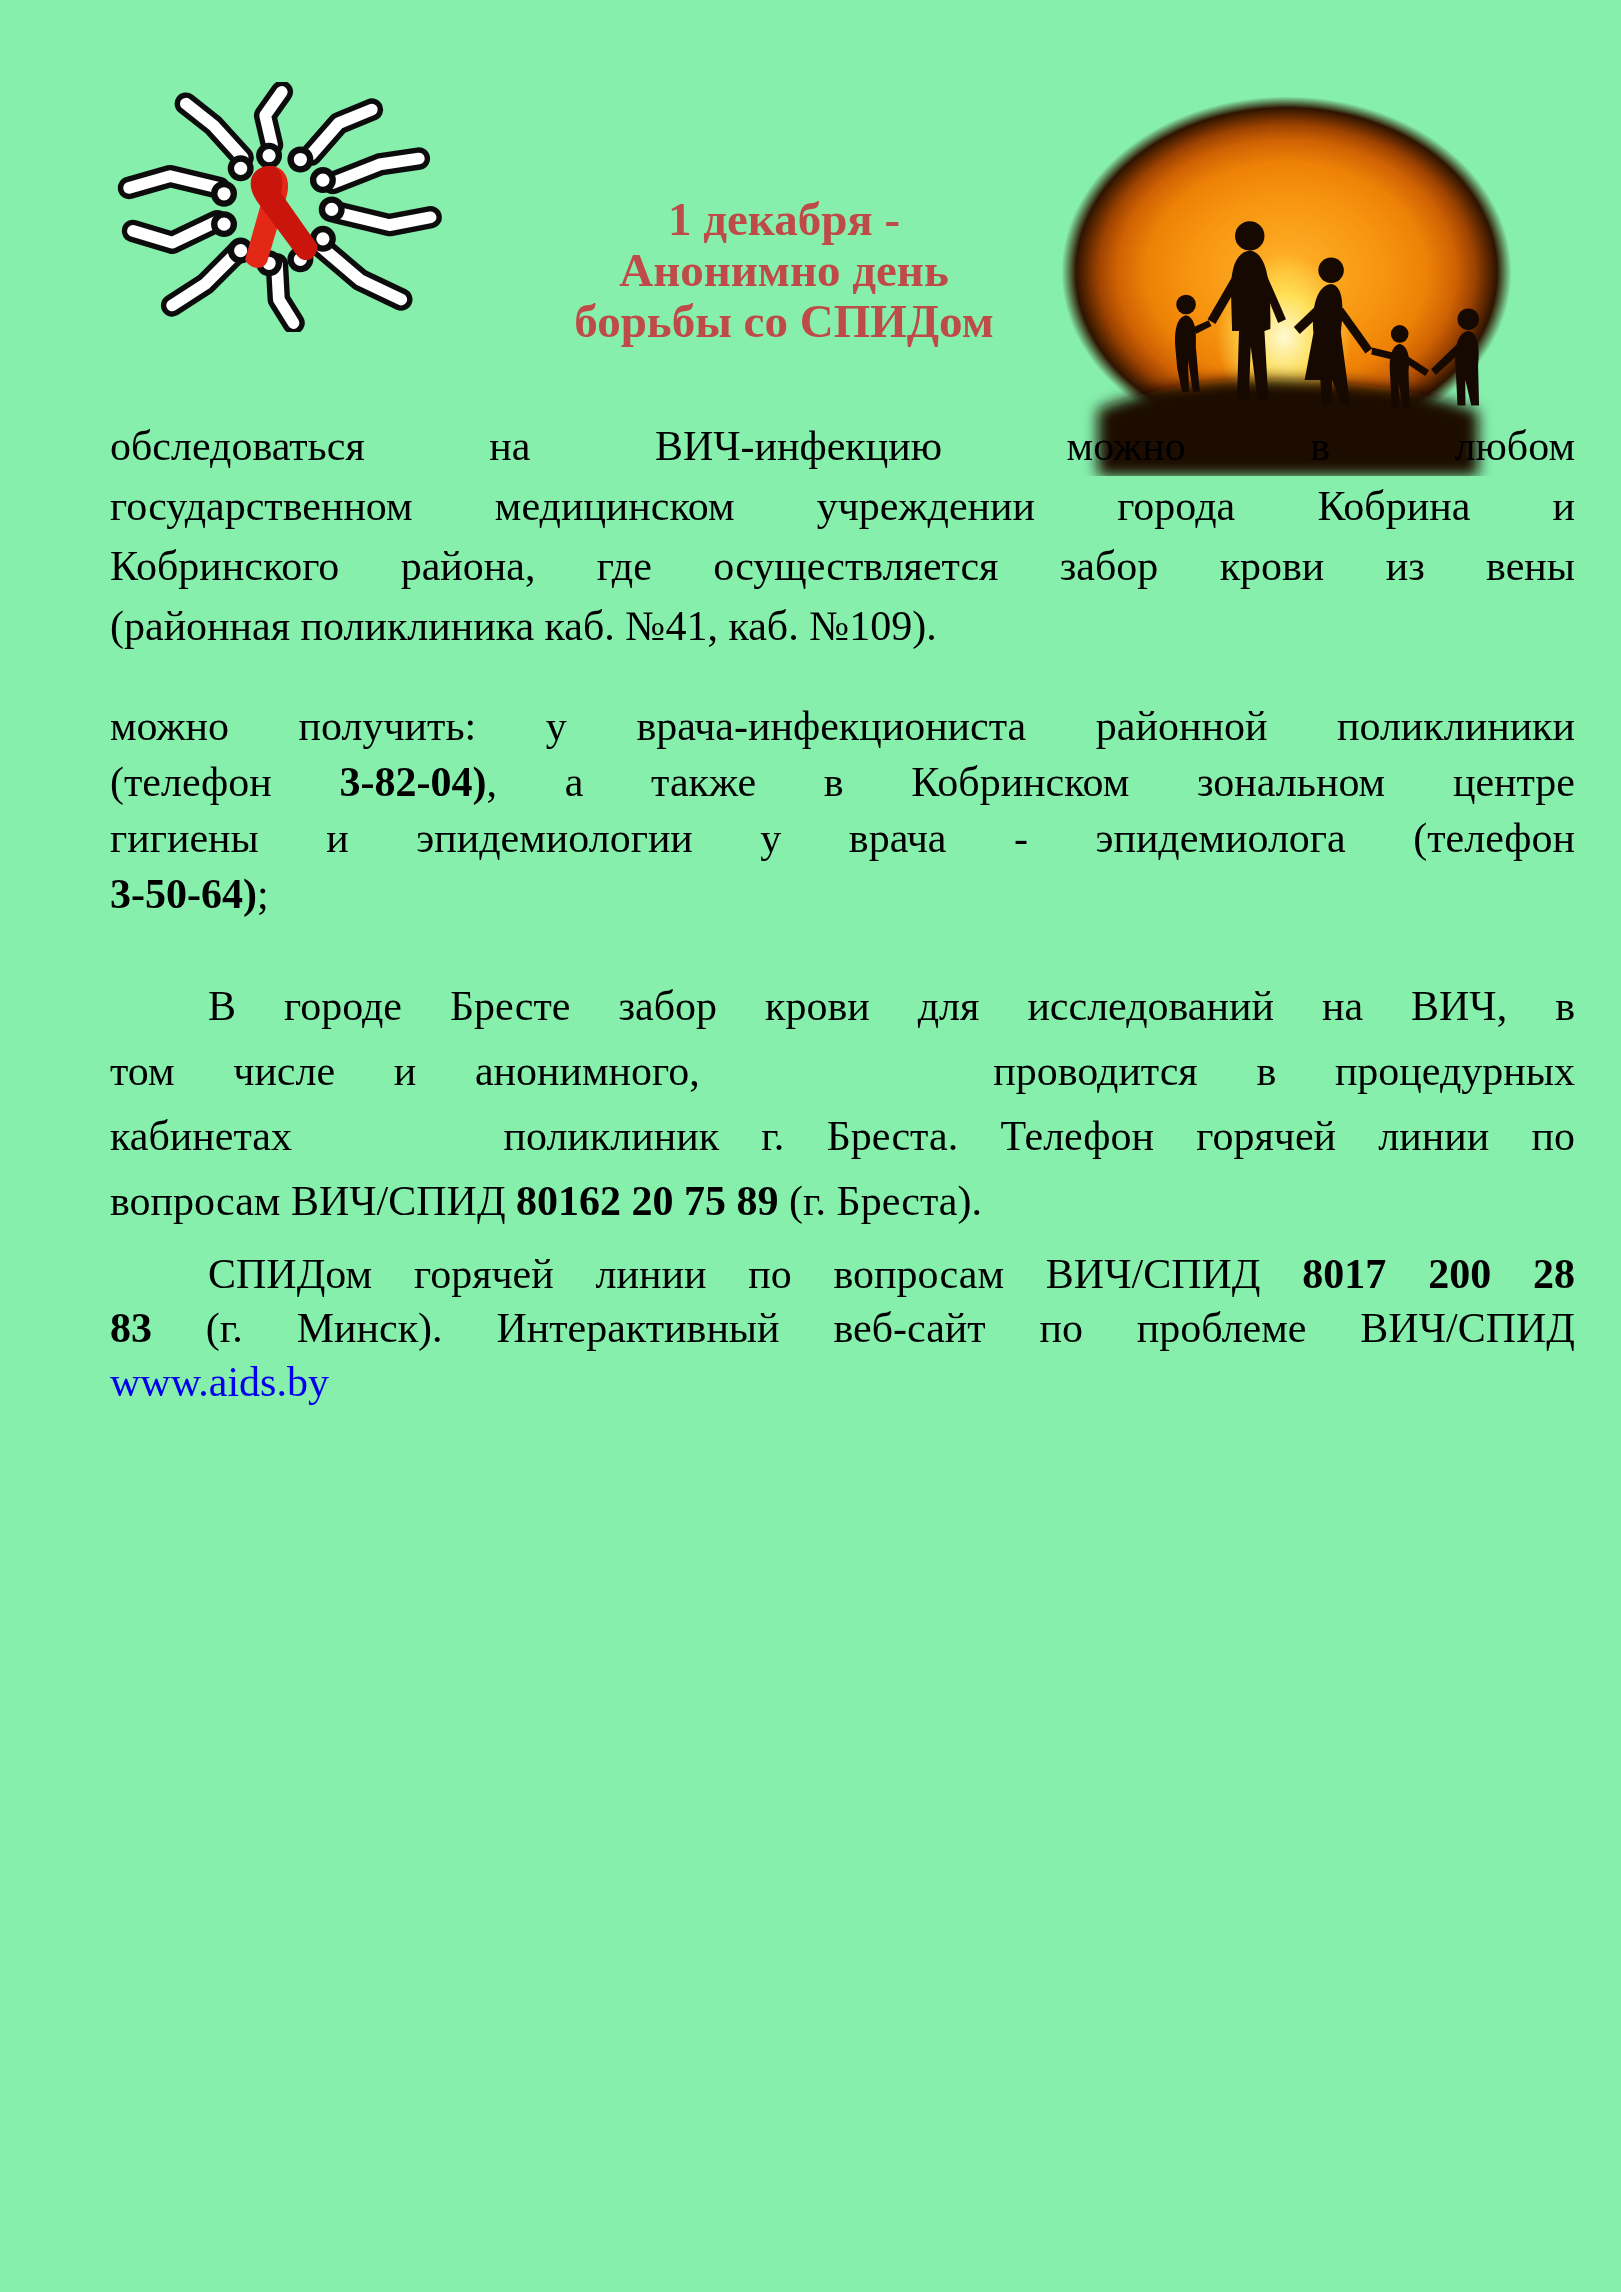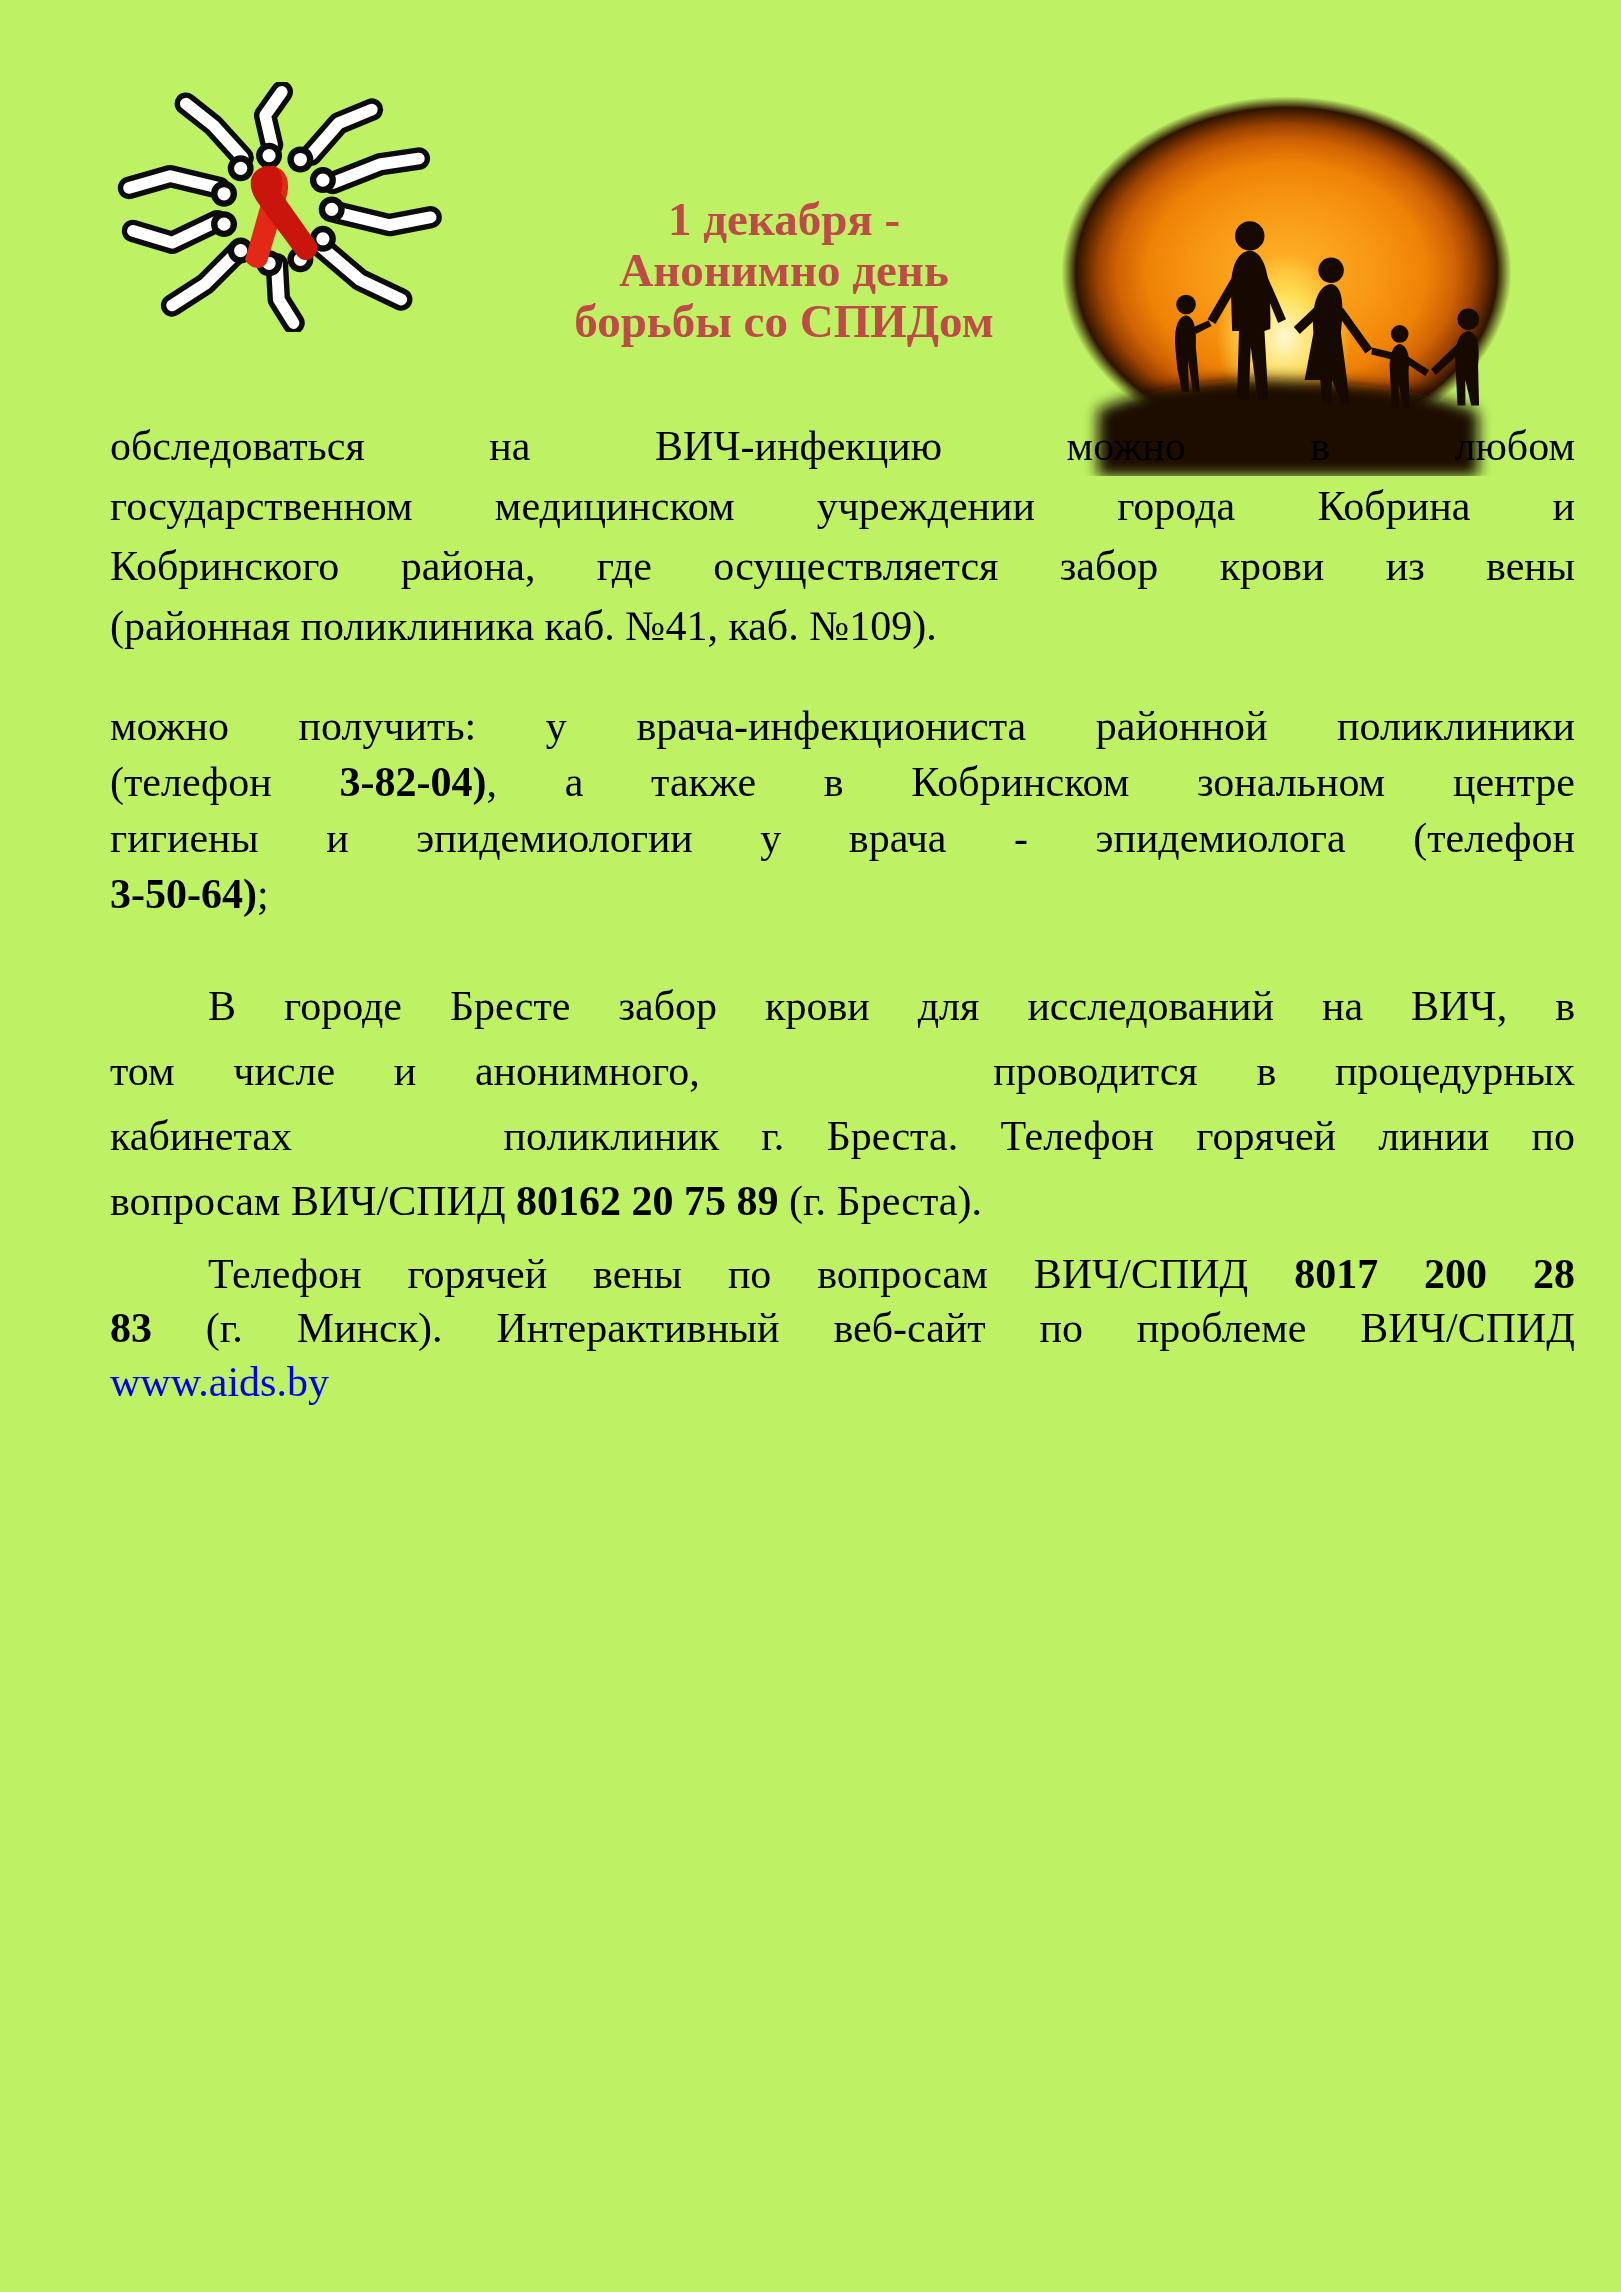--- a/index.html
+++ b/index.html
@@ -1,16 +1,16 @@
 <!DOCTYPE html>
 <html><head>
 <meta charset="utf-8">
 <style>
   html,body{margin:0;padding:0;background:#ffffff;}
-  .page{position:relative;width:1621px;height:2293px;background:#bef264;overflow:hidden;
+  .page{position:relative;width:1621px;height:2293px;background:#86efac;overflow:hidden;
         font-family:"Liberation Serif","DejaVu Serif",serif;color:#000;}
 
   
   .logo-box{position:absolute;left:86px;top:82px;width:372px;height:250px;}
   .title-block{position:absolute;left:534px;top:194px;width:500px;text-align:center;
                font-size:47px;line-height:51px;font-weight:bold;color:#bf4b48;}
   .photo{position:absolute;left:1039px;top:84px;width:495px;height:392px;
      background:
        radial-gradient(ellipse 90px 110px at 245px 253px,
           rgba(255,252,215,.97) 0%, rgba(255,232,95,.88) 38%, rgba(255,190,40,0) 75%),
@@ -142,20 +142,20 @@
         <div class="line just"><span>гигиены и эпидемиологии у врача - эпидемиолога (телефон</span></div>
         <div class="line left"><b>3-50-64)</b><span>;</span></div>
       </div>
       <div class="para p3">
         <div class="line just" style="margin-left: 98px;"><span>В городе Бресте забор крови для исследований на ВИЧ, в</span></div>
         <div class="line just"><span>том числе и анонимного,&nbsp;&nbsp;&nbsp;&nbsp; проводится в процедурных</span></div>
         <div class="line just"><span>кабинетах&nbsp;&nbsp;&nbsp;&nbsp; поликлиник г. Бреста. Телефон горячей линии по</span></div>
         <div class="line left"><span>вопросам ВИЧ/СПИД </span><b>80162 20 75 89</b><span> (г. Бреста).</span></div>
       </div>
       <div class="para p4">
-        <div class="line just" style="margin-left: 98px;"><span>Телефон горячей вены по вопросам ВИЧ/СПИД </span><b>8017 200 28</b></div>
+        <div class="line just" style="margin-left: 98px;"><span>СПИДом горячей линии по вопросам ВИЧ/СПИД </span><b>8017 200 28</b></div>
         <div class="line just"><b>83</b><span> (г. Минск). Интерактивный веб-сайт по проблеме ВИЧ/СПИД</span></div>
         <div class="line left"><a class="weblink">www.aids.by</a></div>
       </div>
     </div>
 
 </div>
 
 
 </body></html>

